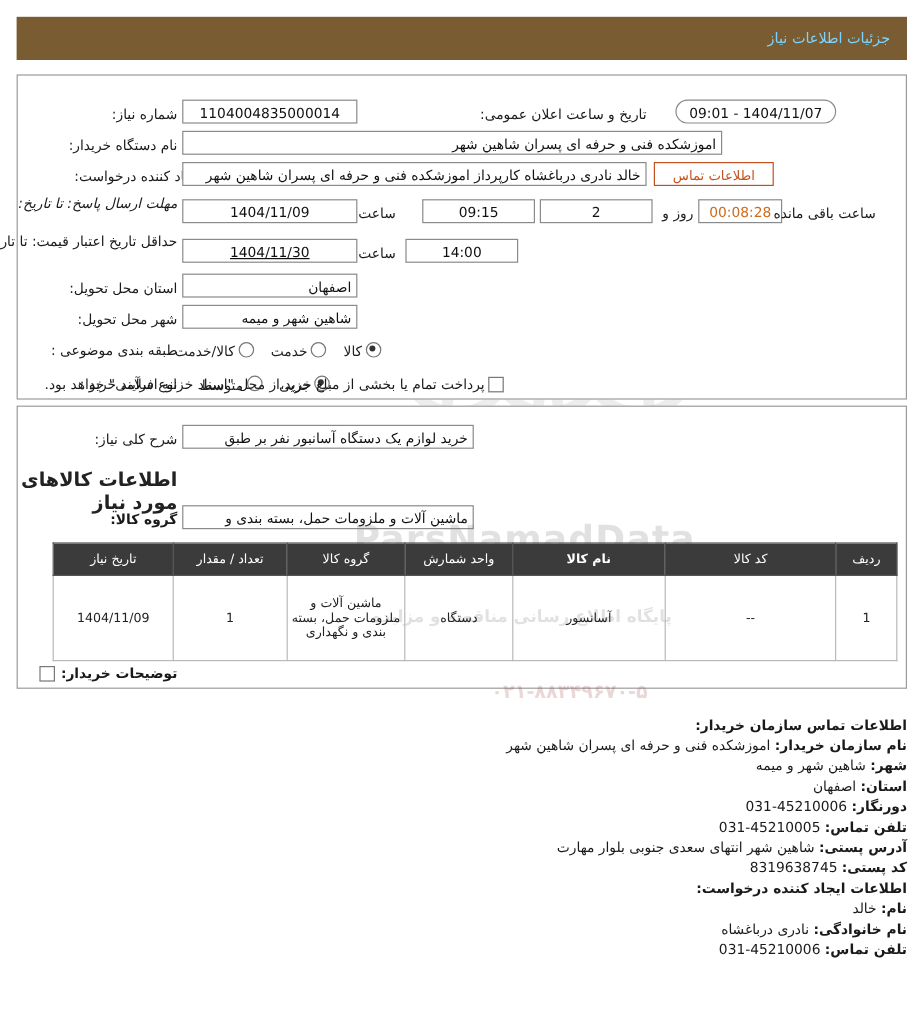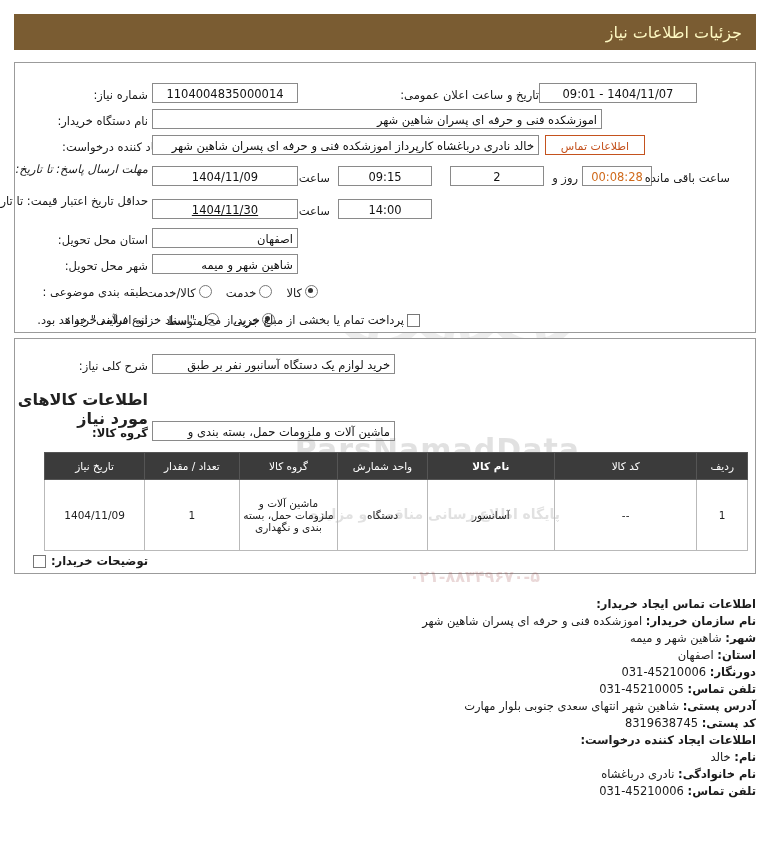--- a/index.html
+++ b/index.html
@@ -31,22 +31,22 @@
     height: 36px;
     background: #7a5c32;
     color: #fff;
     display: flex;
     align-items: center;
     justify-content: flex-start;
     padding: 0 14px;
     box-sizing: border-box;
   }
   .topbar .title {
-    font-size: 16px;
-    color: #fef9c3;
+    font-size: 12px;
+    color: #7dd3fc;
   }
   
   .box {
     position: absolute;
     border: 1px solid #9b9b9b;
     box-sizing: border-box;
     background: #fff;
   }
   #box-main { top: 62px; right: 14px; left: 14px; height: 271px; }
   #box-desc { top: 338px; right: 14px; left: 14px; height: 236px; }
@@ -197,21 +197,21 @@
 
   <div class="box" id="box-main"></div>
 
   <div class="row" style="top:84px; right:622px;">
     <span class="lbl">شماره نیاز:</span>
   </div>
   <div class="fld" style="position:absolute; top:83px; right:472px; width:146px;">1104004835000014</div>
   <div class="row" style="top:84px; right:231px;">
     <span class="lbl">تاریخ و ساعت اعلان عمومی:</span>
   </div>
-  <div class="fld" style="position:absolute; top:83px; right:73px; width:158px;">1404/11/07 - 09:01</div>
+  <div class="fld" style="position:absolute; top:83px; right:73px; width:134px;border-radius:10px;">1404/11/07 - 09:01</div>
 
   <div class="row" style="top:110px; right:622px;">
     <span class="lbl">نام دستگاه خریدار:</span>
   </div>
   <div class="fld rt" style="position:absolute; top:109px; right:168px; width:450px;">اموزشکده فنی و حرفه ای پسران شاهین شهر</div>
 
   <div class="row" style="top:136px; right:602px;">
     <span class="lbl">ایجاد کننده درخواست:</span>
   </div>
   <div class="fld rt" style="position:absolute; top:135px; right:231px; width:387px;">خالد نادری درباغشاه کارپرداز اموزشکده فنی و حرفه ای پسران شاهین شهر</div>
@@ -219,21 +219,21 @@
     <span class="link">اطلاعات تماس خریدار</span>
   </div>
 
   <div class="row" style="top:162px; right:622px; height:34px; align-items:flex-start;font-style:italic;">
     <span class="lbl" style="line-height:15px; display:block; text-align:right;">مهلت ارسال پاسخ: تا تاریخ:</span>
   </div>
   <div class="fld" style="position:absolute; top:166px; right:472px; width:146px;">1404/11/09</div>
   <div class="row" style="top:167px; right:440px;">
     <span class="lbl">ساعت</span>
   </div>
-  <div class="fld" style="position:absolute; top:166px; right:338px; width:94px;">09:15</div>
+  <div class="fld" style="position:absolute; top:166px; right:324px; width:94px;">09:15</div>
   <div class="fld" style="position:absolute; top:166px; right:226px; width:94px;">2</div>
   <div class="row" style="top:167px; right:192px;">
     <span class="lbl">روز و</span>
   </div>
   <div class="fld" style="position:absolute; top:166px; right:118px; width:70px; color:#d06a1b;">00:08:28</div>
   <div class="row" style="top:167px; right:40px;">
     <span class="lbl">ساعت باقی مانده</span>
   </div>
 
   <div class="row" style="top:194px; right:622px; height:30px; align-items:flex-start;">
@@ -318,21 +318,21 @@
       </tr>
     </tbody>
   </table>
 
   <div class="row" style="top:550px; right:622px;">
     <span class="lbl" style="font-weight:bold;">توضیحات خریدار:</span>
     <span class="chk" style="margin-right:5px;"></span>
   </div>
 
   <div class="contact">
-    <div class="hdr">اطلاعات تماس ایجاد خریدار:</div>
+    <div class="hdr">اطلاعات تماس سازمان خریدار:</div>
     <div><b>نام سازمان خریدار:</b> <span>اموزشکده فنی و حرفه ای پسران شاهین شهر</span></div>
     <div><b>شهر:</b> <span>شاهین شهر و میمه</span></div>
     <div><b>استان:</b> <span>اصفهان</span></div>
     <div><b>دورنگار:</b> <span>45210006-031</span></div>
     <div><b>تلفن تماس:</b> <span>45210005-031</span></div>
     <div><b>آدرس پستی:</b> <span>شاهین شهر انتهای سعدی جنوبی بلوار مهارت</span></div>
     <div><b>کد پستی:</b> <span>8319638745</span></div>
     <div class="hdr">اطلاعات ایجاد کننده درخواست:</div>
     <div><b>نام:</b> <span>خالد</span></div>
     <div><b>نام خانوادگی:</b> <span>نادری درباغشاه</span></div>

